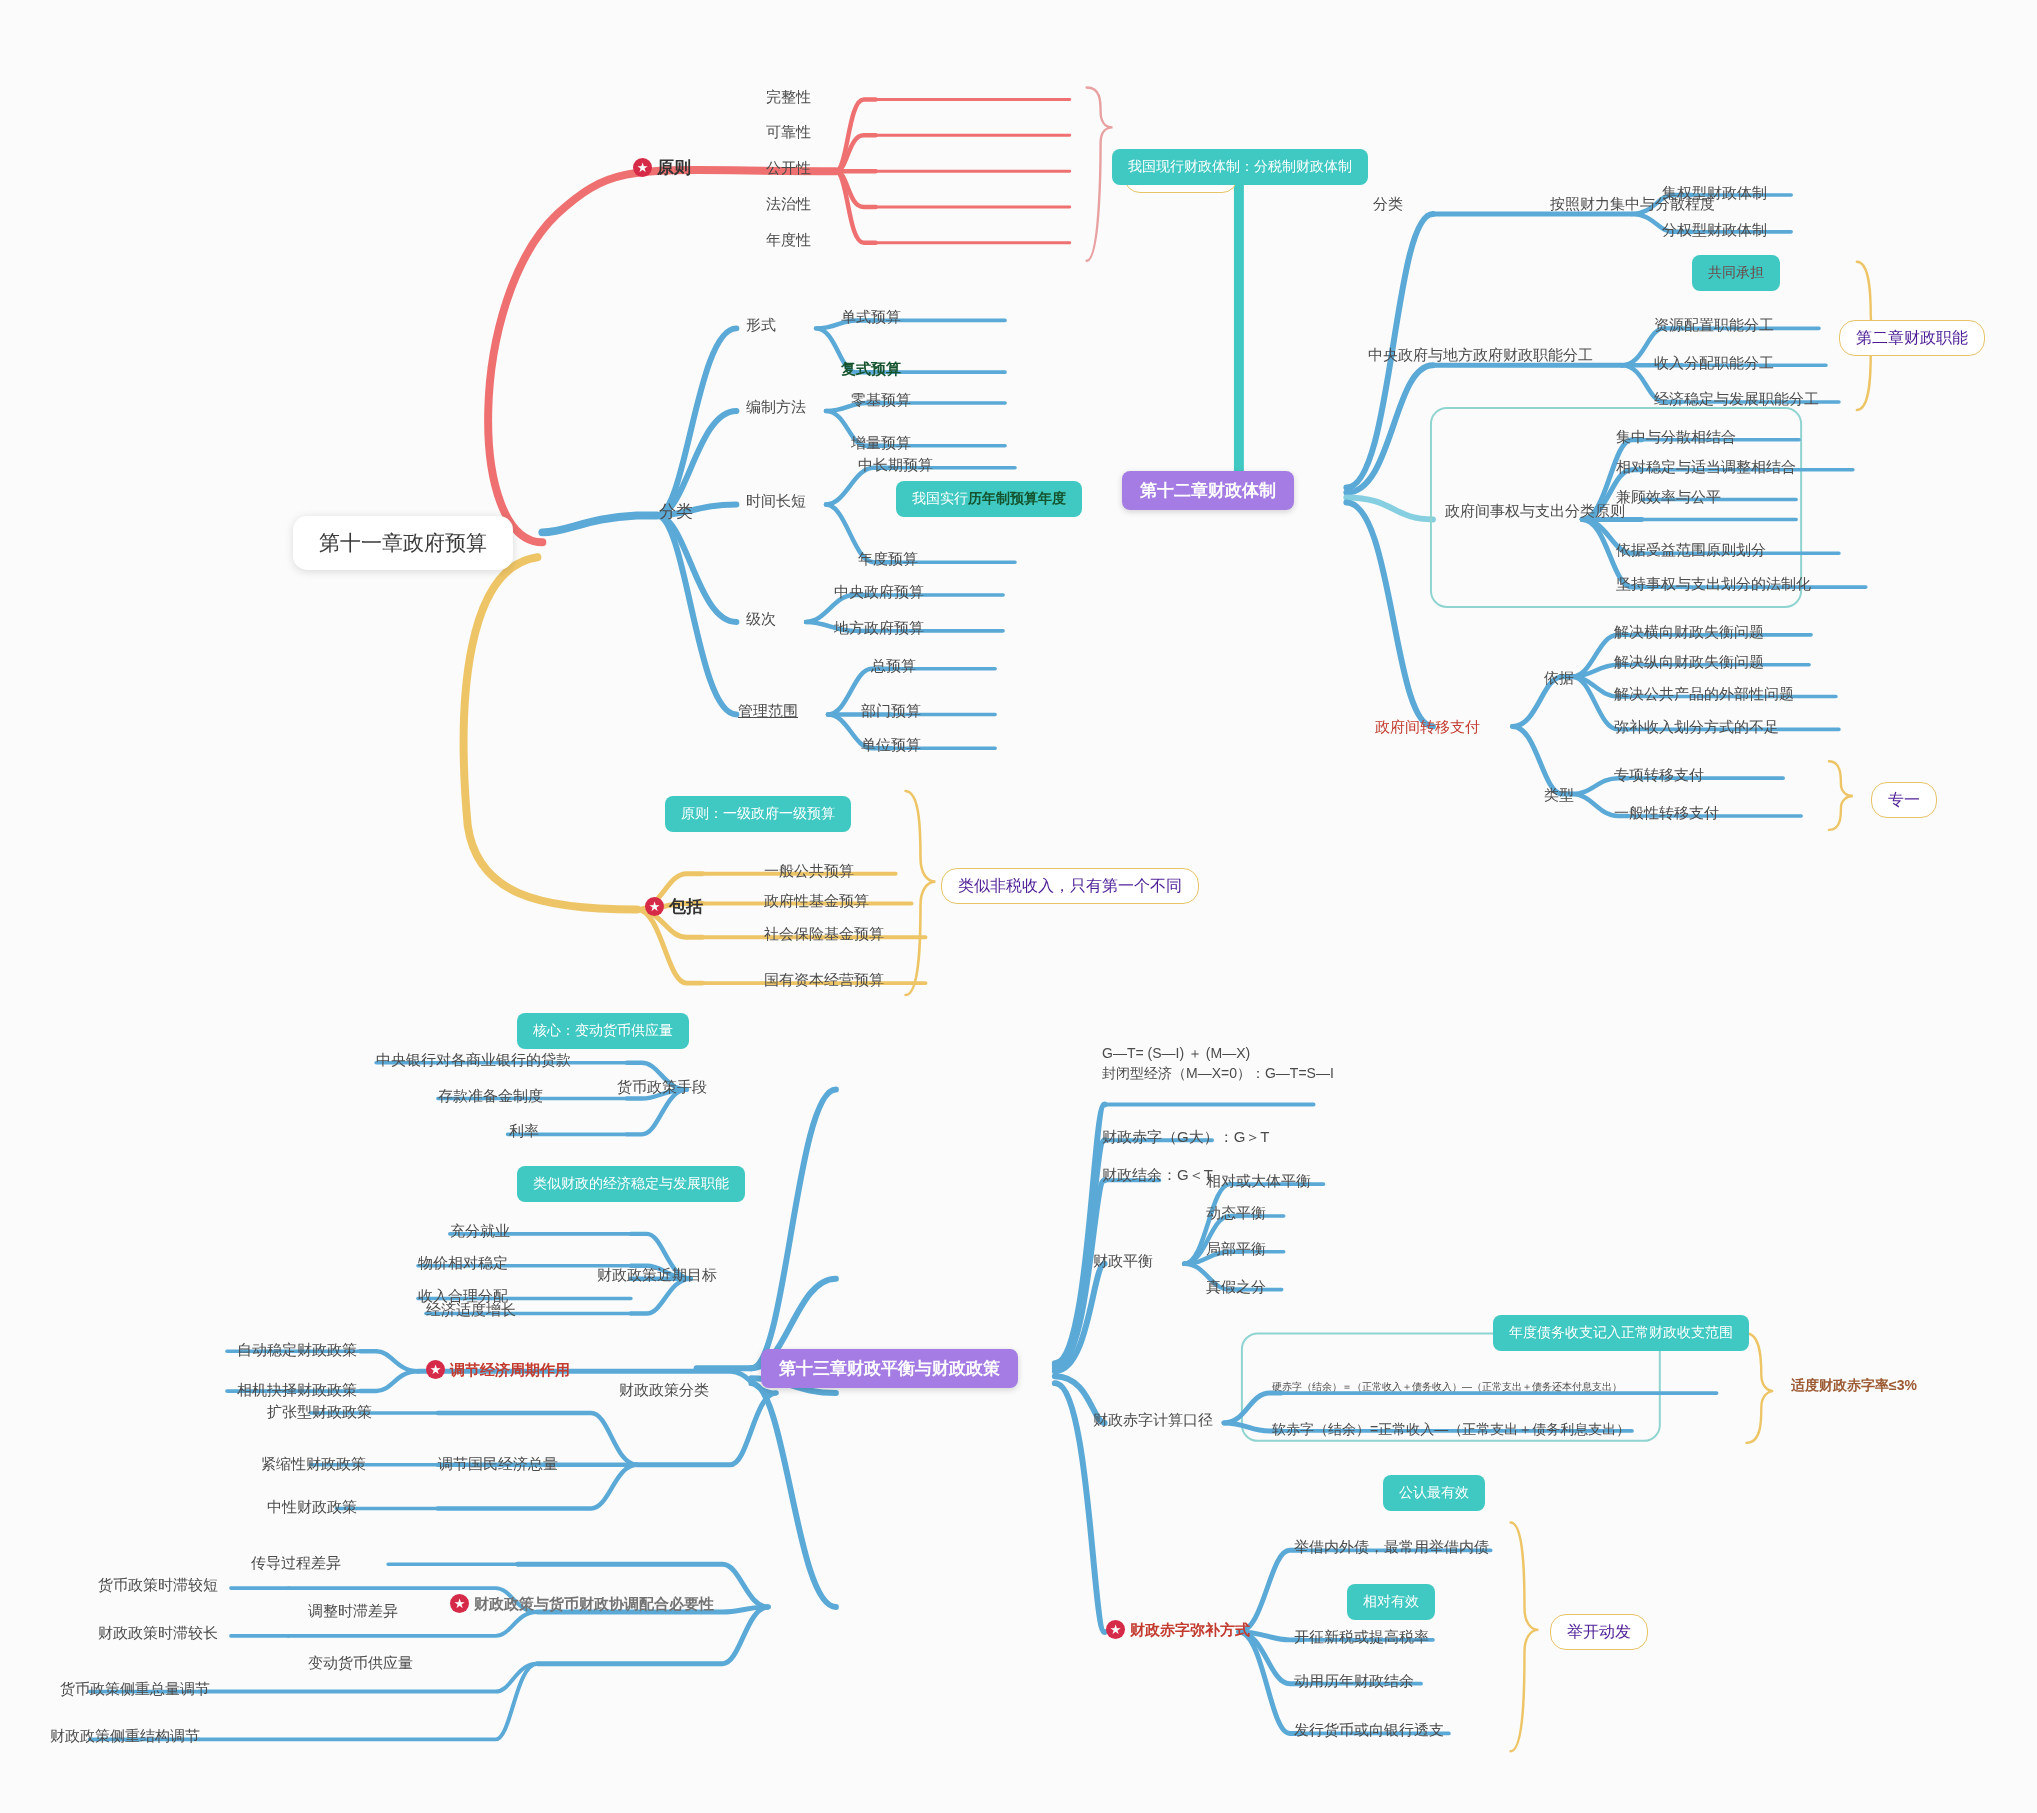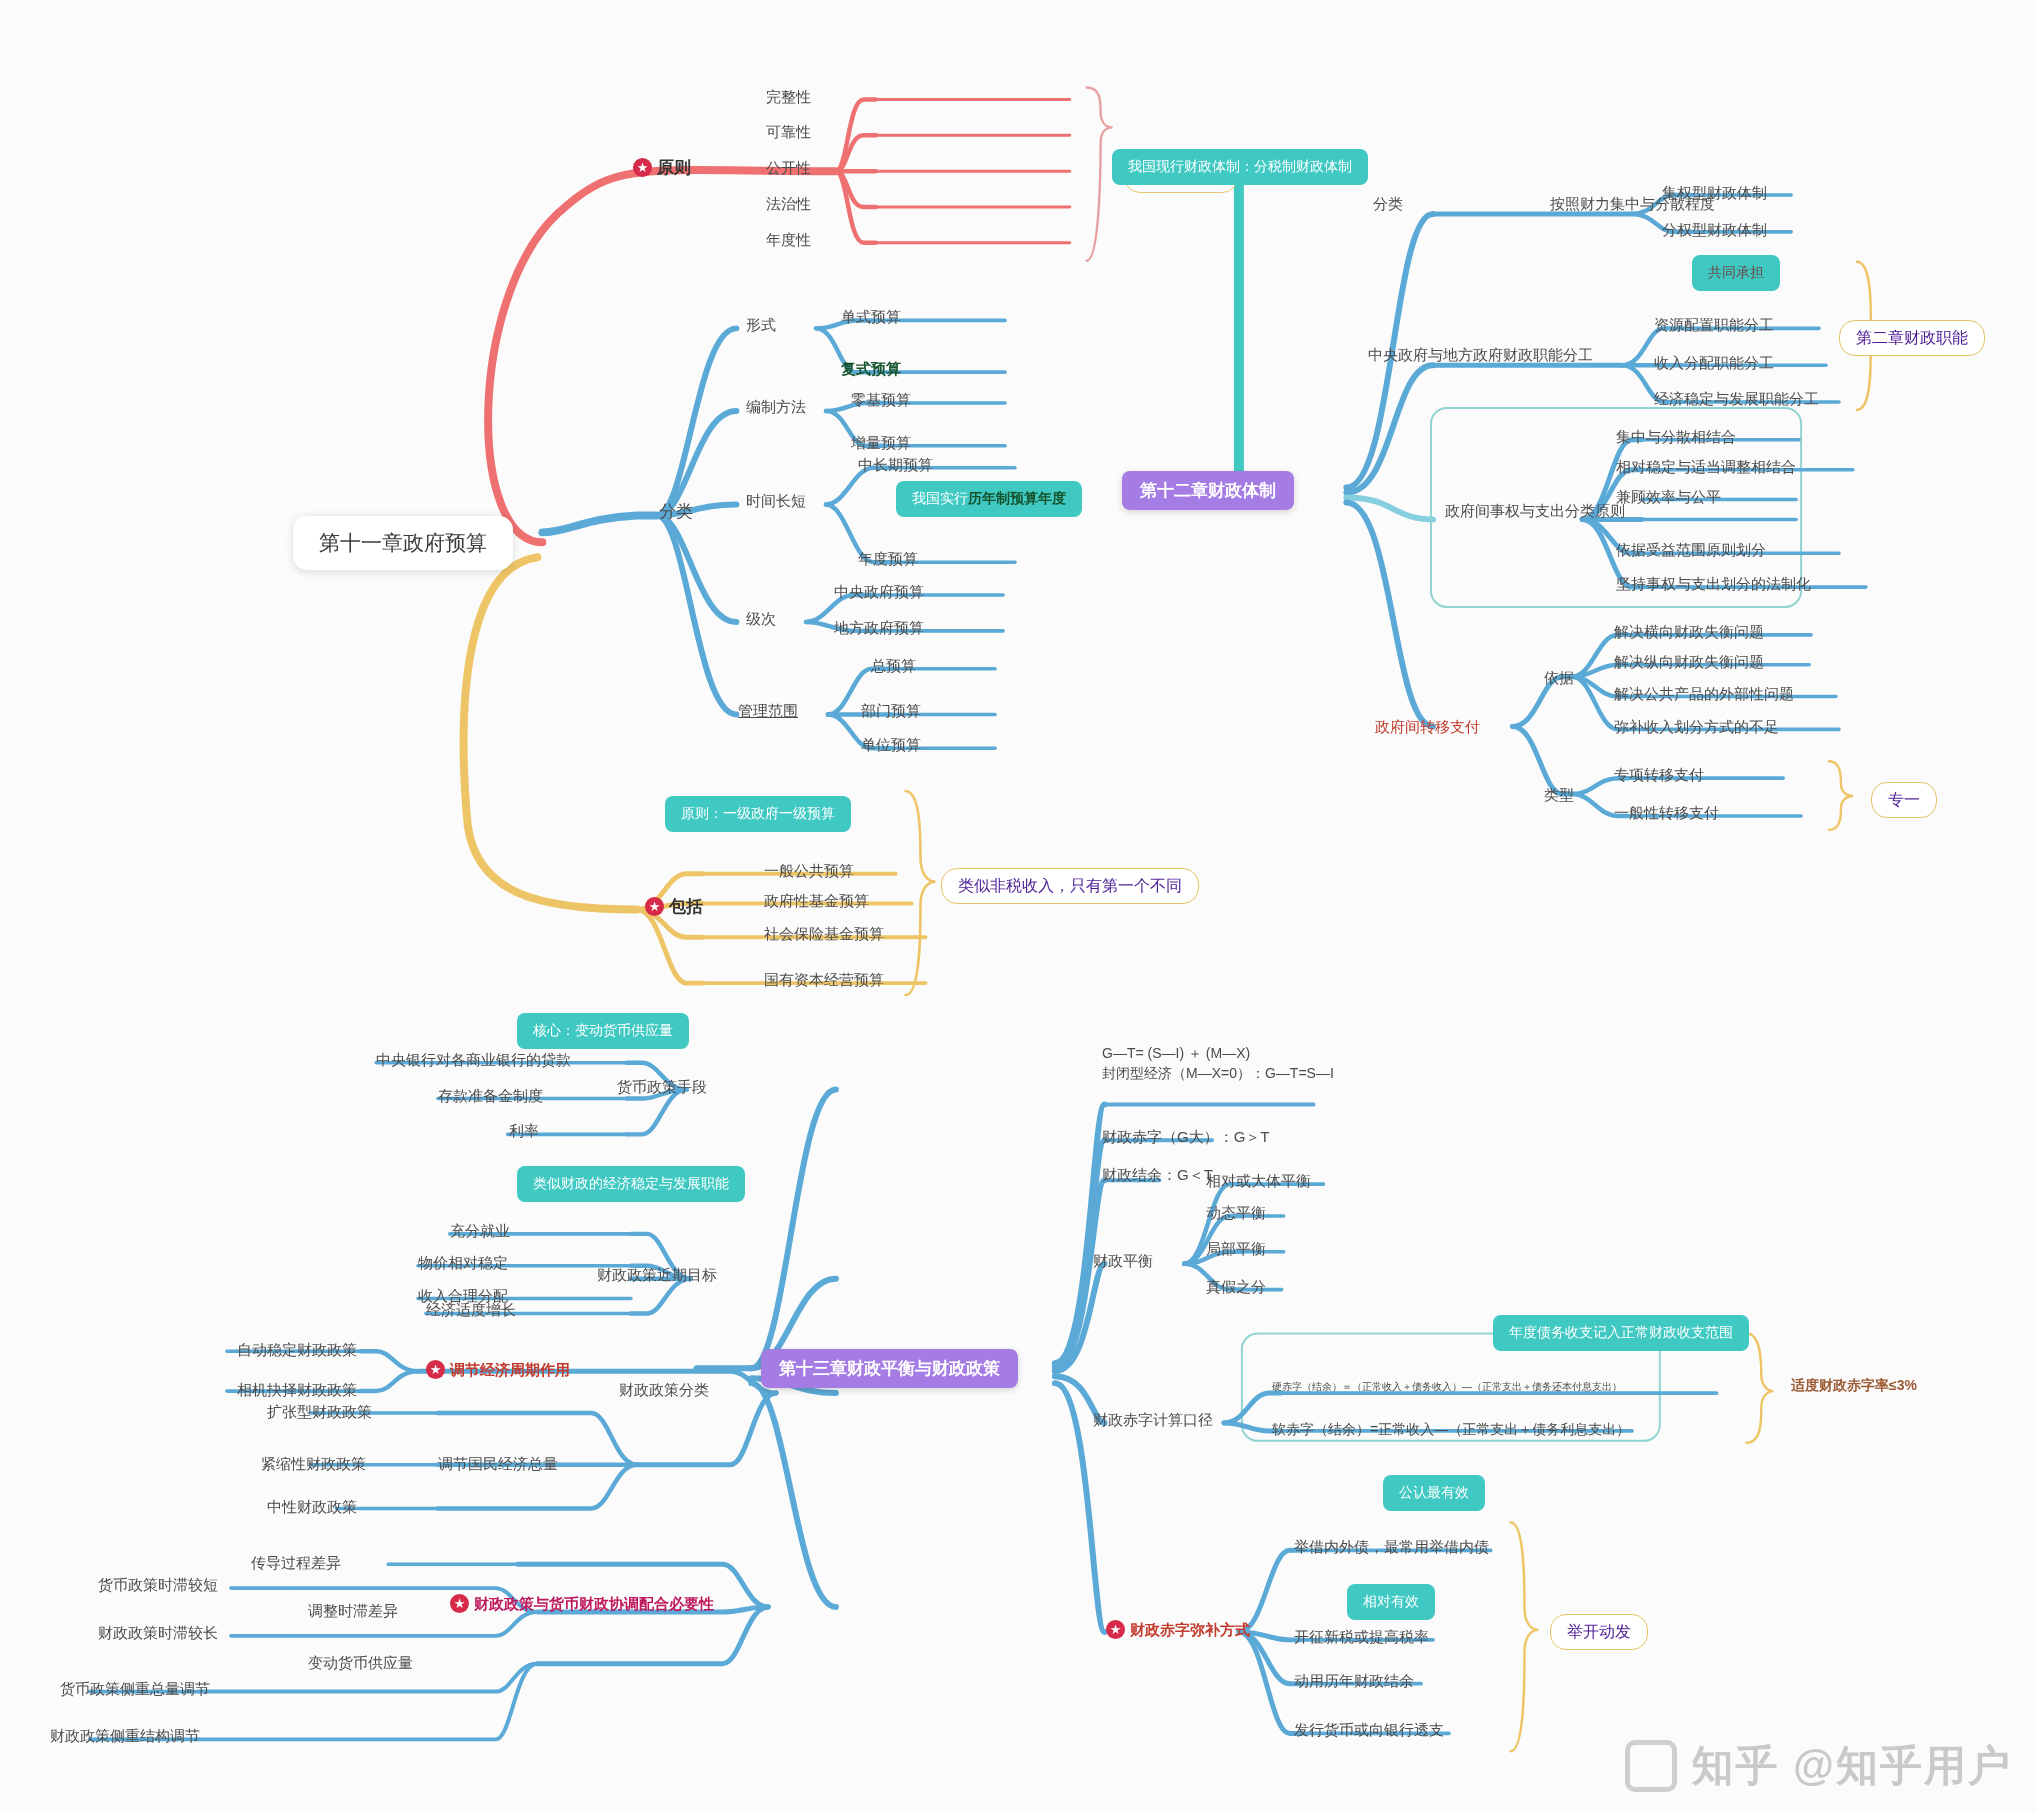--- a/index.html
+++ b/index.html
@@ -25,21 +25,21 @@
   .pill{
     border:1.4px solid #e8c468;border-radius:16px;padding:7px 16px;font-size:16px;
     color:#4c1d95;background:#fff;
   }
   .star{display:inline-block;width:19px;height:19px;border-radius:50%;
         background:#d62b48;position:relative;vertical-align:-4px;margin-right:5px;}
   .star::after{content:"★";position:absolute;left:0;top:0;width:19px;height:19px;
         color:#fff;font-size:13px;line-height:19px;text-align:center;}
   .hl{color:#14532d;font-weight:bold;}
   .red-txt{color:#c23b2e;}
-  .brown-txt{color:#be185d;font-weight:bold;}
+  .brown-txt{color:#737373;font-weight:bold;}
   .bold{font-weight:bold;font-size:17px;color:#333;}
   .formula{font-size:14px;line-height:1.45;}
   .watermark{position:absolute;right:26px;bottom:20px;display:flex;align-items:center;
     color:#c9c9c9;font-size:42px;font-weight:bold;letter-spacing:2px;}
   .wm-logo{width:52px;height:52px;border-radius:10px;border:5px solid #cfcfcf;
     margin-right:14px;box-sizing:border-box;}
 </style>
 </head>
 <body>
 
@@ -343,19 +343,15 @@
   <span class="star"></span><span>财政赤字弥补方式</span>
 </div>
 <div class="node teal-note" style="left:1383px;top:1475px;">公认最有效</div>
 <div class="node" style="left:1294px;top:1538px;">举借内外债，最常用举借内债</div>
 <div class="node teal-note" style="left:1347px;top:1584px;">相对有效</div>
 <div class="node" style="left:1294px;top:1628px;">开征新税或提高税率</div>
 <div class="node" style="left:1294px;top:1672px;">动用历年财政结余</div>
 <div class="node" style="left:1294px;top:1721px;">发行货币或向银行透支</div>
 <div class="node pill" style="left:1550px;top:1614px;">举开动发</div>
 
-<div class="watermark">
-  <div class="wm-logo"></div>
-  <span>知乎 @知乎用户</span>
-</div>
 
 </div>
 
 
 </body></html>

